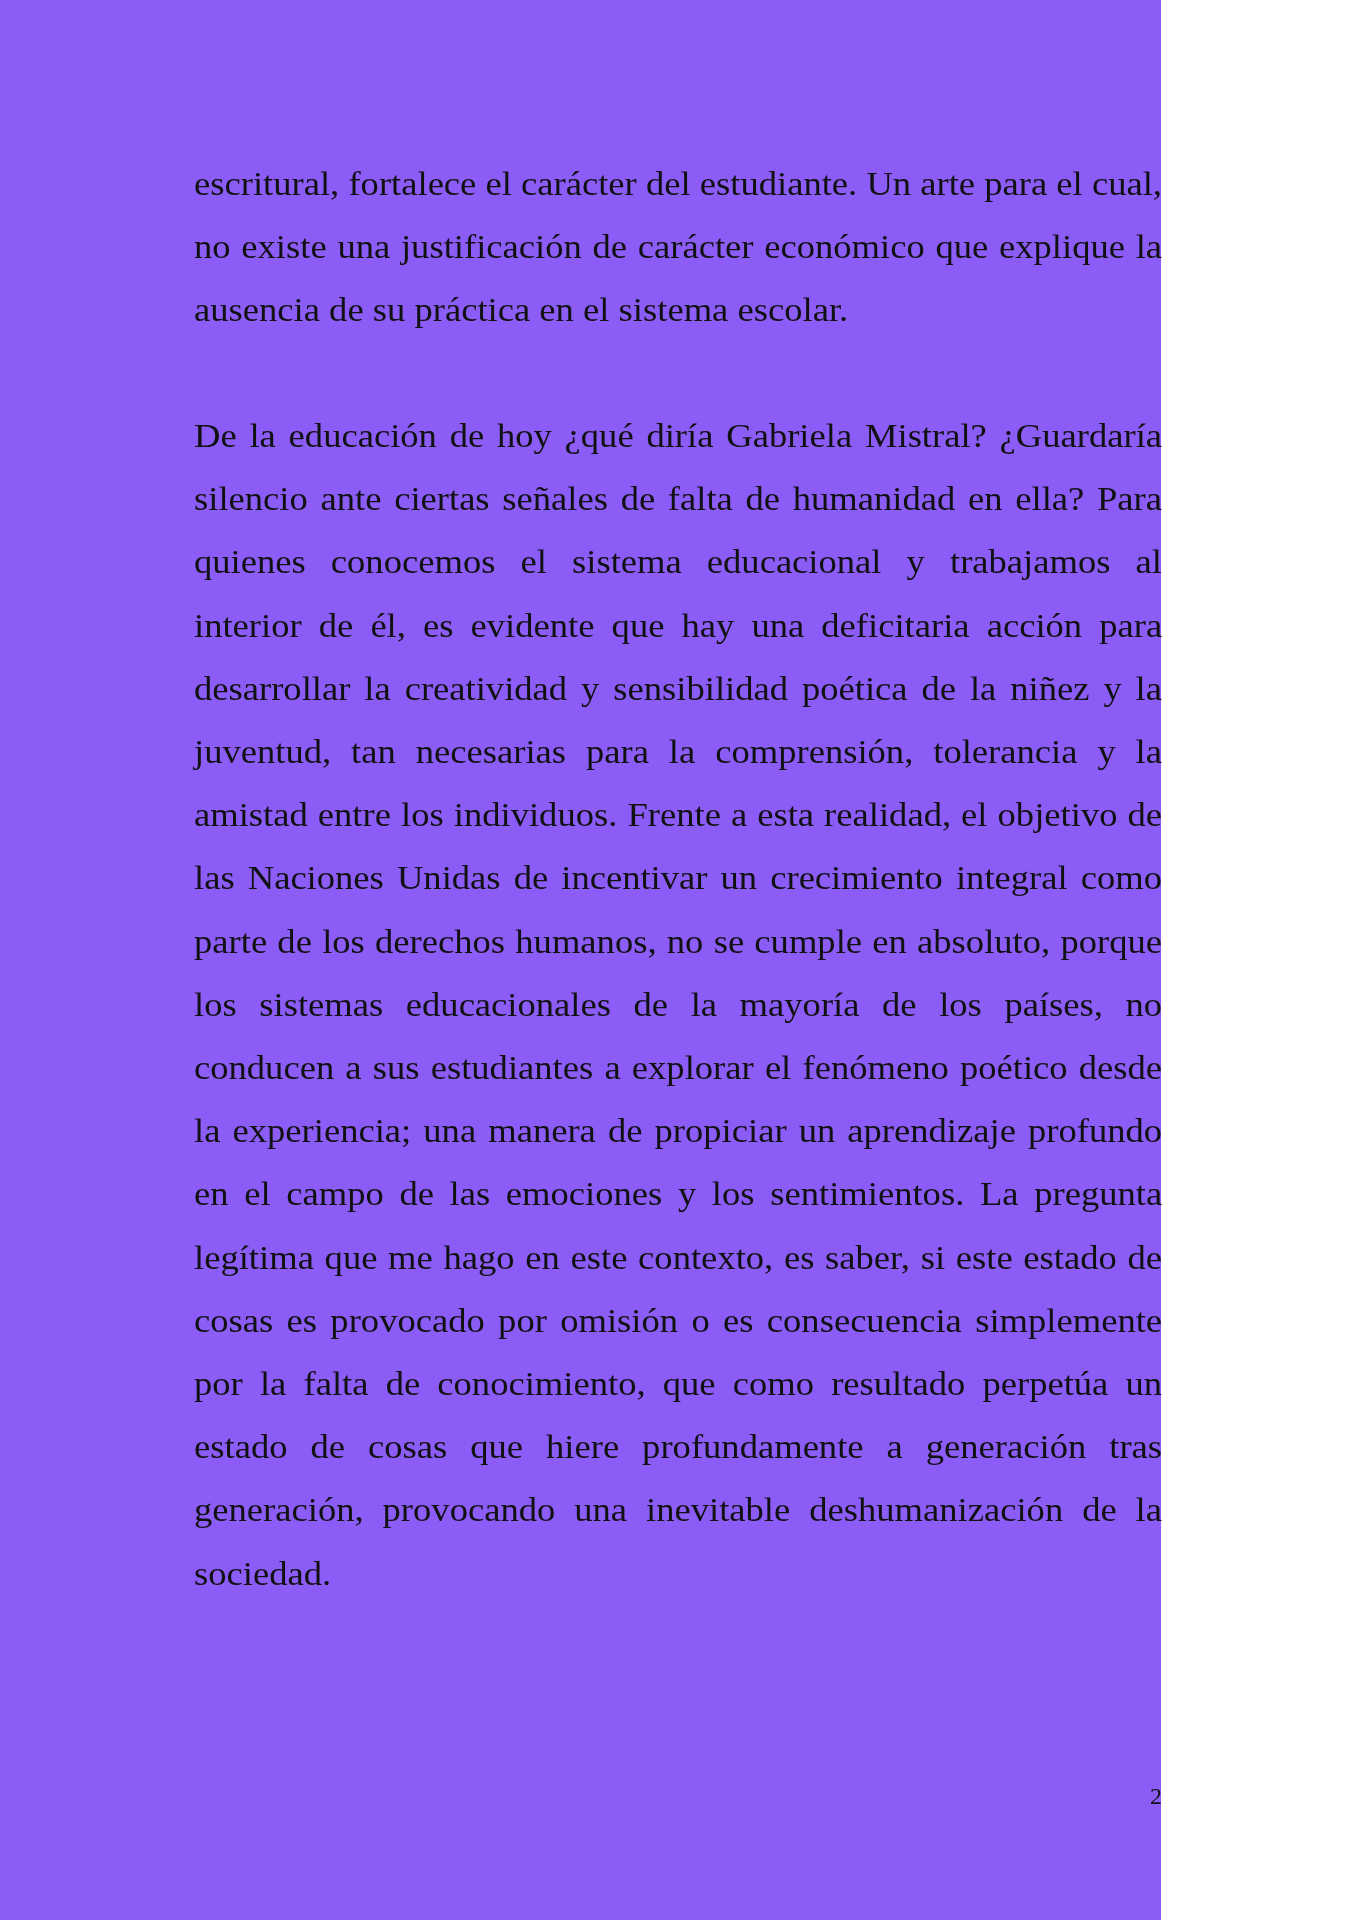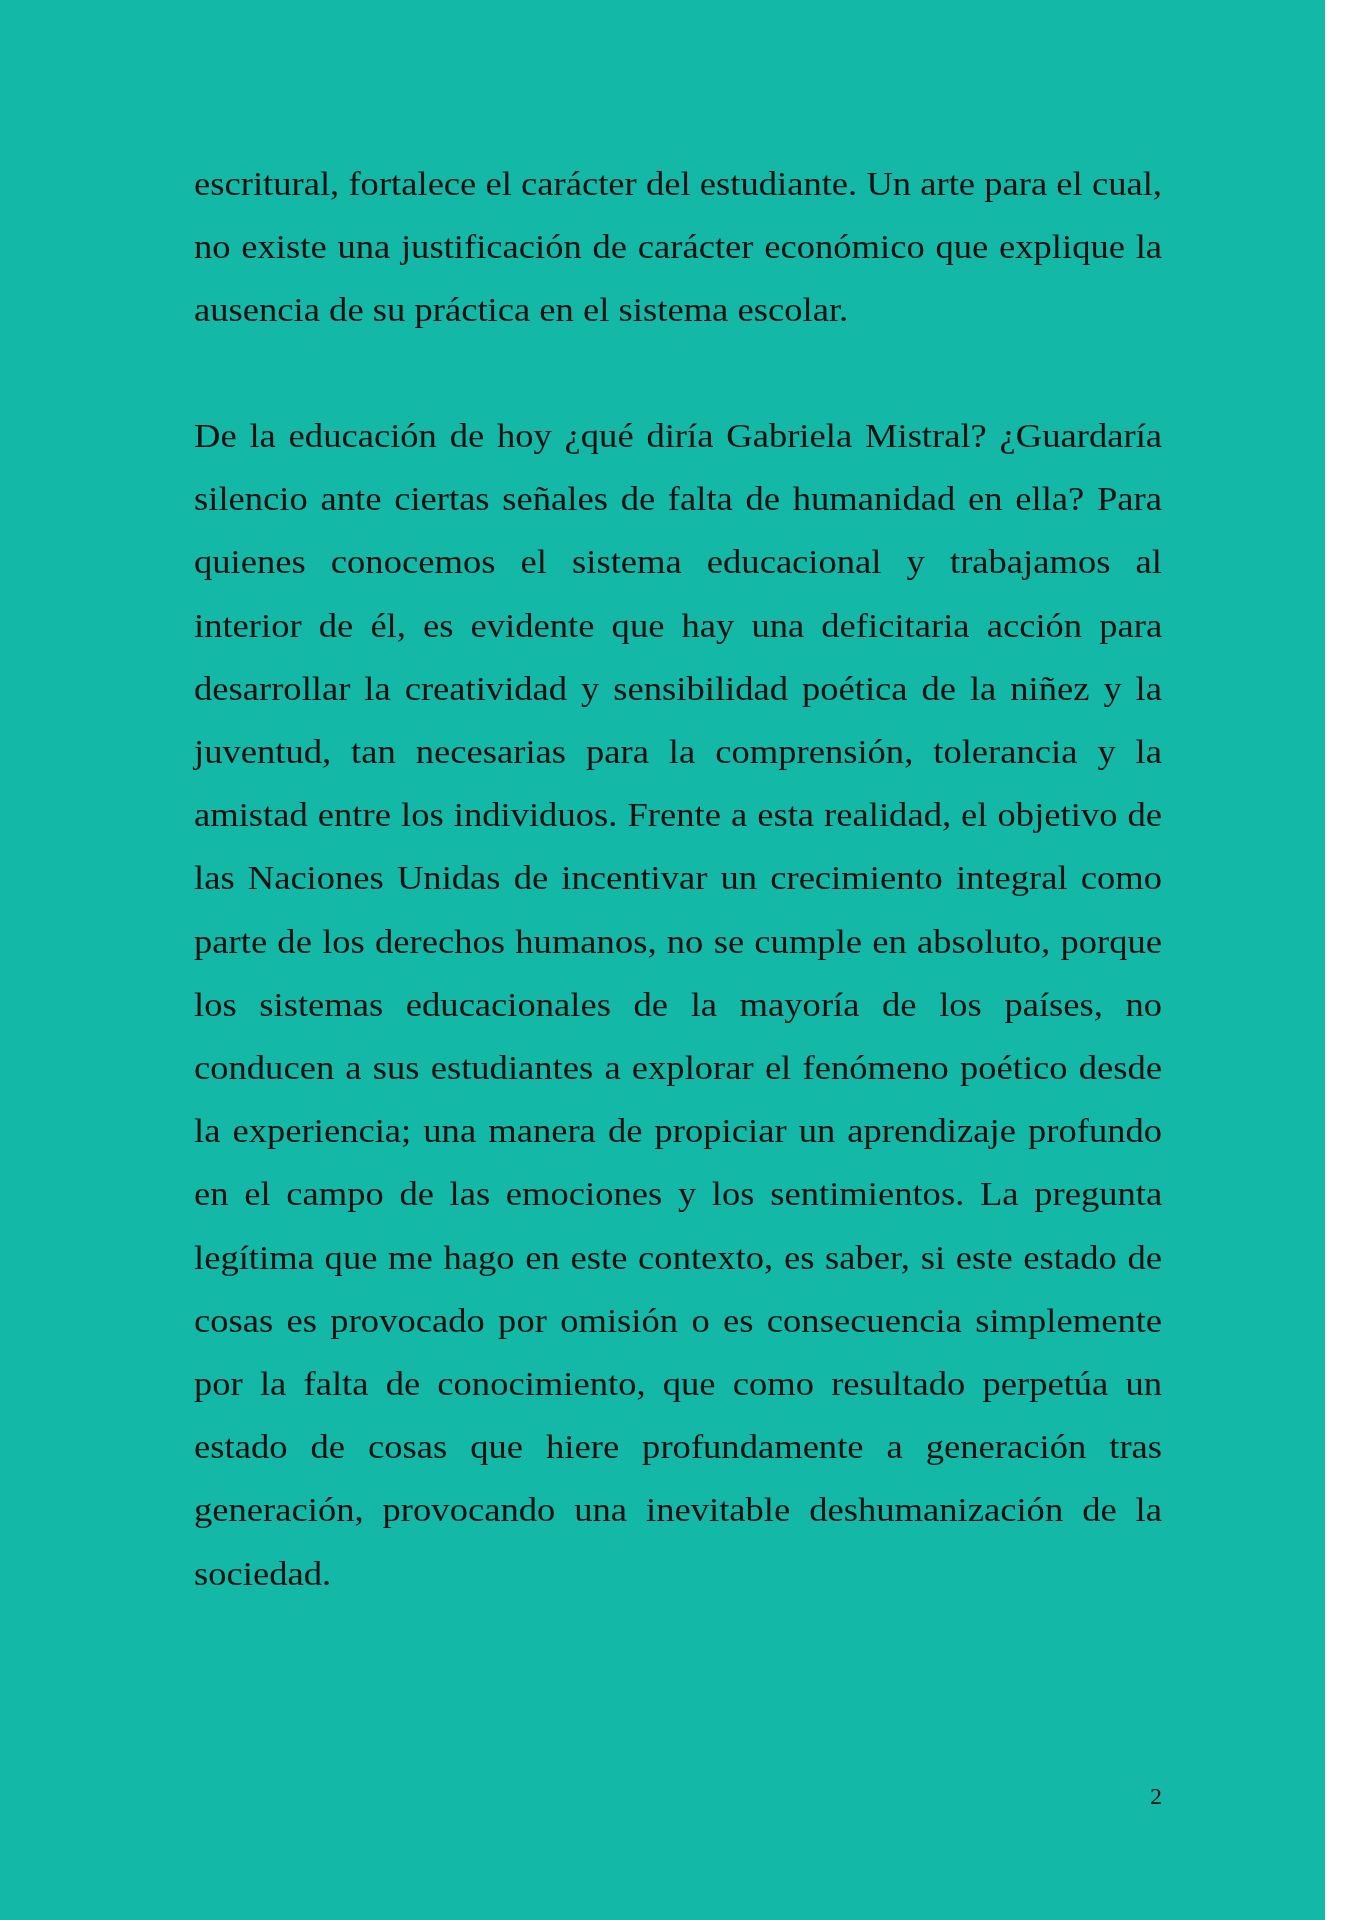--- a/index.html
+++ b/index.html
@@ -1,17 +1,17 @@
 <!DOCTYPE html>
 <html><head>
 <meta charset="utf-8">
 <style>
   html, body { margin: 0; padding: 0; background: #ffffff; }
   body { width: 1357px; height: 1920px; position: relative; overflow: hidden; }
-  .page { position: absolute; left: 0; top: 0; width: 1325px; height: 1920px; background: #14b8a6; }
+  .page { position: absolute; left: 0; top: 0; width: 1161px; height: 1920px; background: #8b5cf6; }
   .line {
     position: absolute;
     left: 194px;
     white-space: nowrap;
     font-family: "Liberation Serif", "DejaVu Serif", serif;
     font-size: 34px;
     line-height: 34px;
     color: #111111;
     transform-origin: 0 0;
   }

